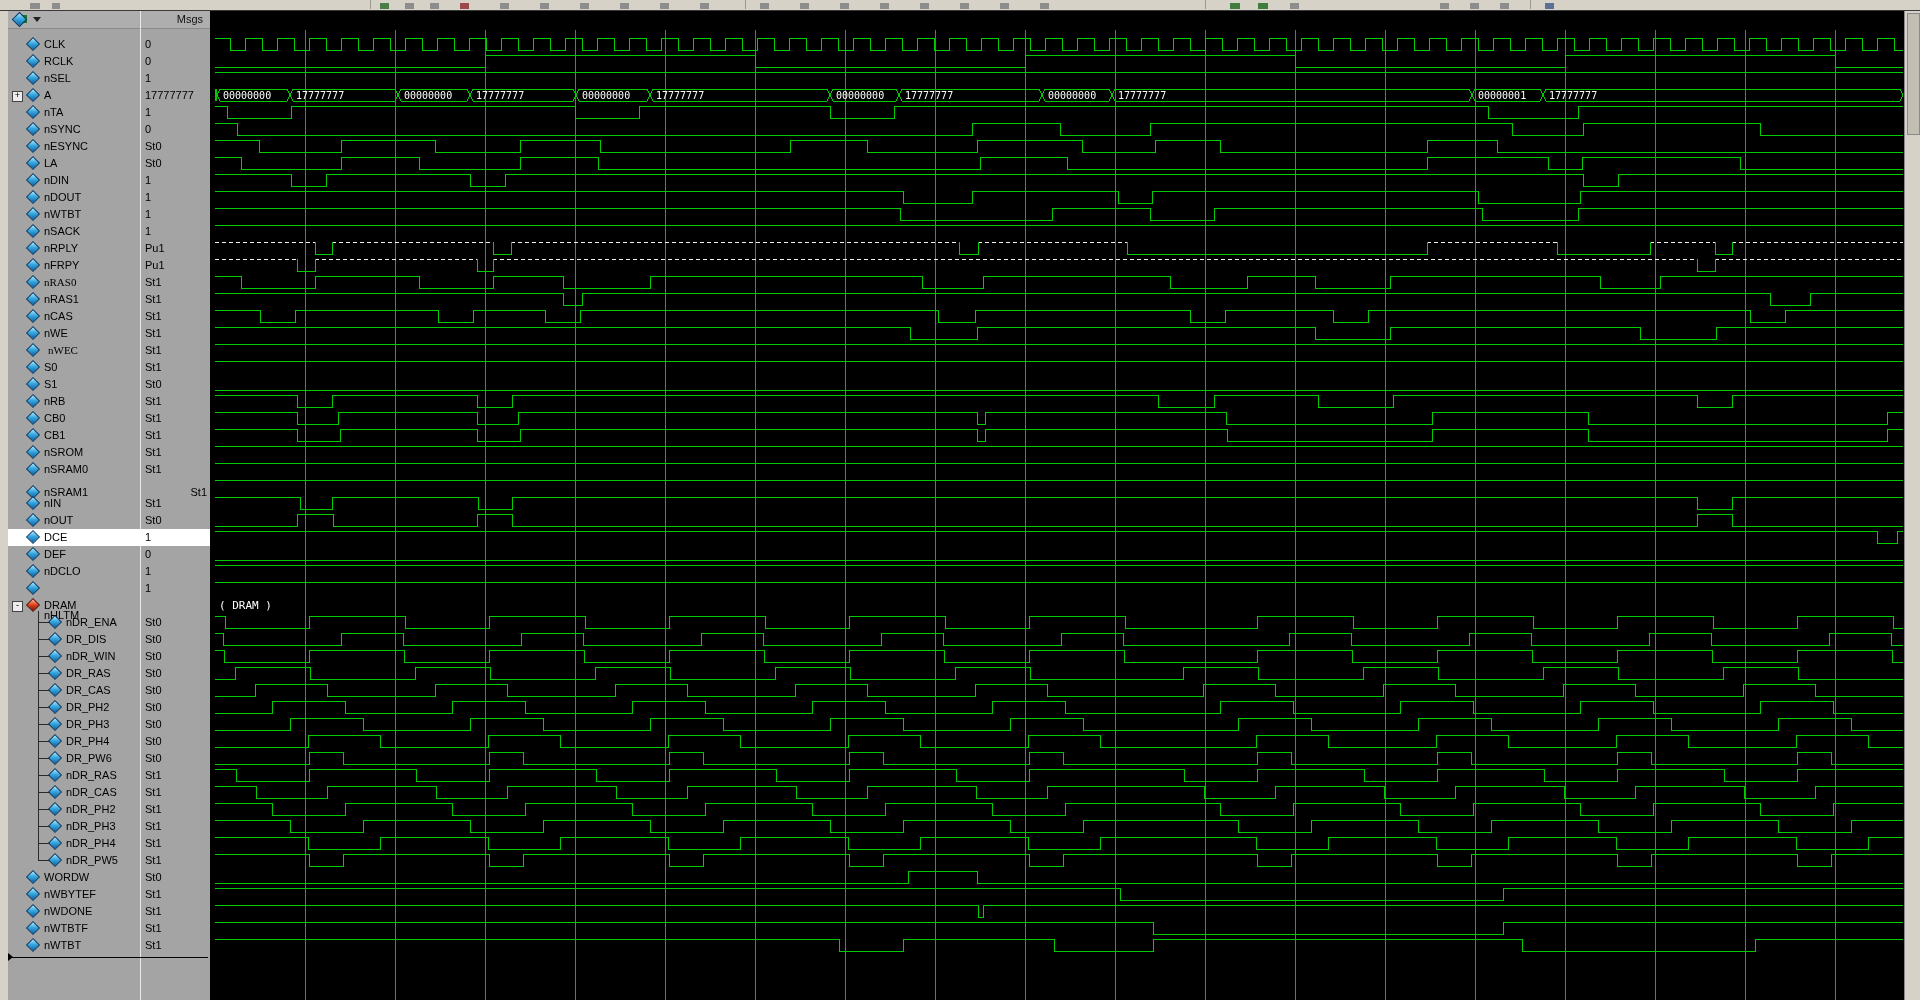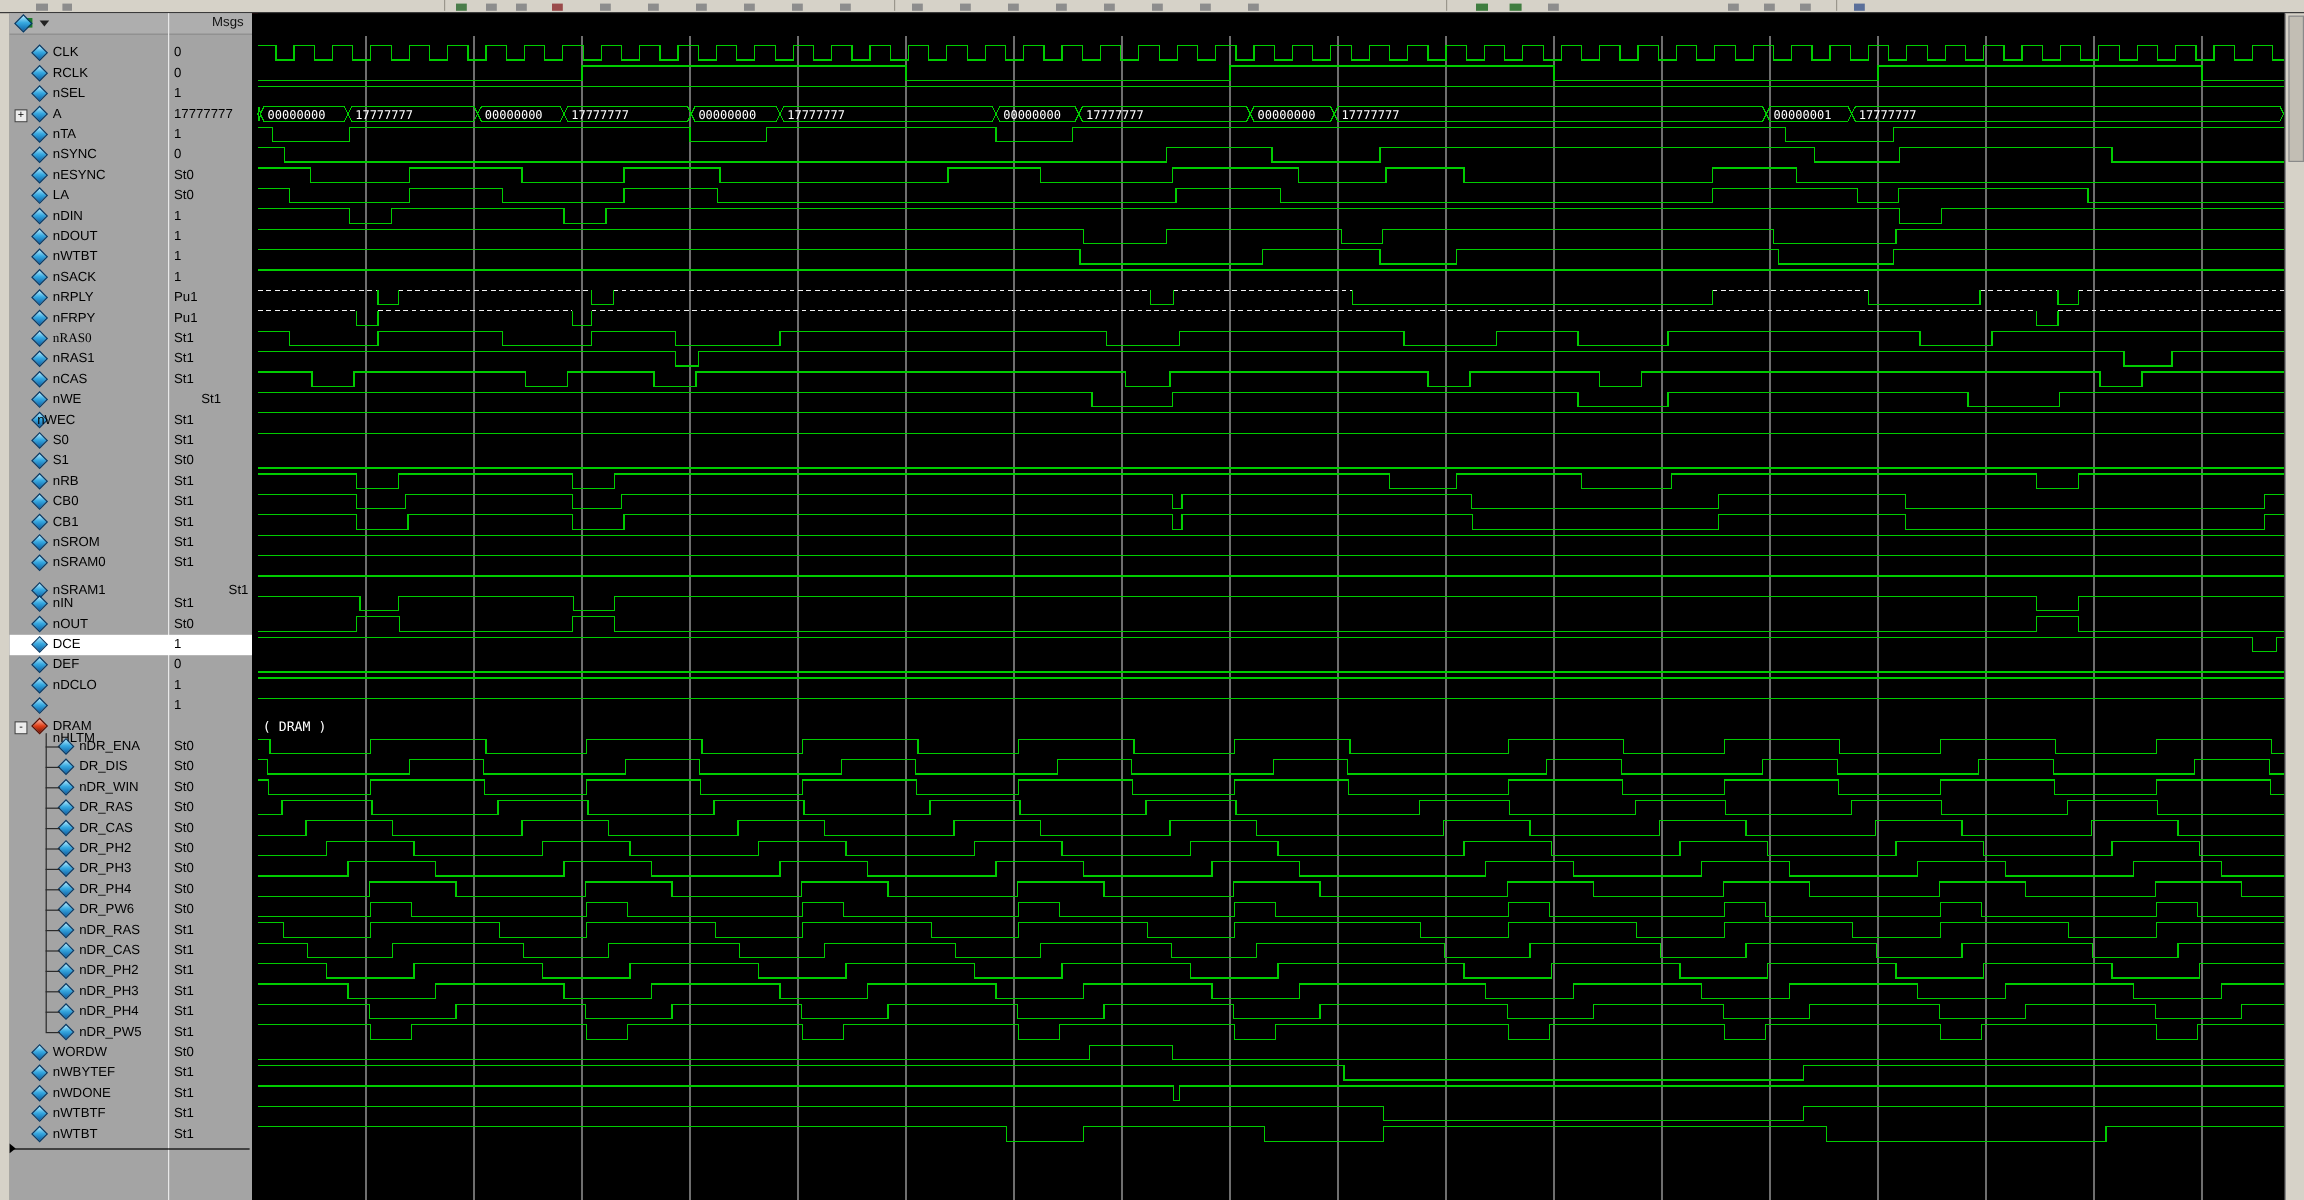--- a/index.html
+++ b/index.html
@@ -178,28 +178,28 @@
       <div class="srow" style="top: 280px;">
         <div class="dia9" style="left: 20px;"></div>
         <div class="sname" style="left: 36px;">nRAS1</div>
         <div class="sval">St1</div>
       </div>
       <div class="srow" style="top: 297px;">
         <div class="dia9" style="left: 20px;"></div>
         <div class="sname" style="left: 36px;">nCAS</div>
         <div class="sval">St1</div>
       </div>
-      <div class="srow" style="top: 314px; text-align: center;">
+      <div class="srow" style="top: 314px;">
         <div class="dia9" style="left: 20px;"></div>
         <div class="sname" style="left: 36px;">nWE</div>
         <div class="sval">St1</div>
       </div>
       <div class="srow" style="top: 331px;">
         <div class="dia9" style="left: 20px;"></div>
-        <div class="sname" style="left: 23px;">nWEC</div>
+        <div class="sname" style="left: 40px; font-family: Liberation Serif, serif;">nWEC</div>
         <div class="sval">St1</div>
       </div>
       <div class="srow" style="top: 348px;">
         <div class="dia9" style="left: 20px;"></div>
         <div class="sname" style="left: 36px;">S0</div>
         <div class="sval">St1</div>
       </div>
       <div class="srow" style="top: 365px;">
         <div class="dia9" style="left: 20px;"></div>
         <div class="sname" style="left: 36px;">S1</div>

